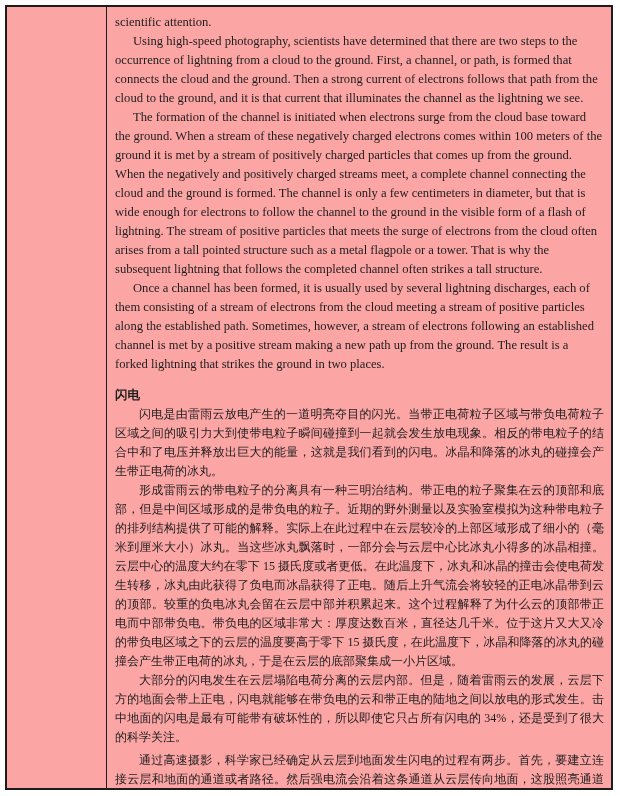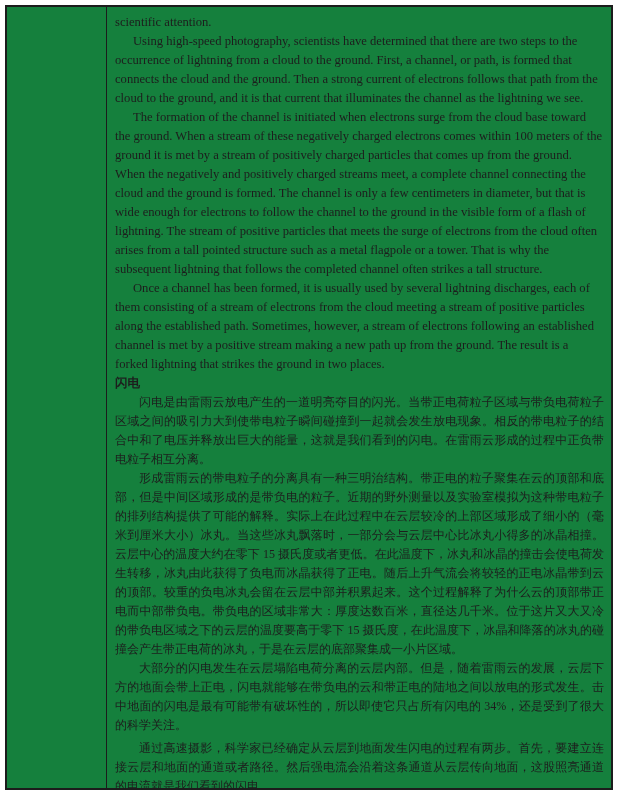--- a/index.html
+++ b/index.html
@@ -16,21 +16,21 @@
   }
   .doc-table {
     position: absolute;
     left: 5px;
     top: 5px;
     width: 608px;
     height: 785px;
     box-sizing: border-box;
     border: 2px solid #1c1c1c;
     display: flex;
-    background: #15803d;
+    background: #fca5a5;
   }
   .cell-left {
     flex: none;
     width: 100px;
     box-sizing: border-box;
     border-right: 1px solid #1c1c1c;
   }
   .cell-content {
     flex: 1;
     box-sizing: border-box;
@@ -44,21 +44,21 @@
     font-size: 12.6px;
     line-height: 19px;
     text-indent: 18px;
     text-align: left;
     color: #1d1d1d;
   }
   p.en.noind {
     text-indent: 0;
   }
   .zh-head {
-    margin: 0 0 0 0;
+    margin: 12px 0 0 0;
     font-family: "Liberation Serif", "DejaVu Serif", serif;
     font-size: 12.5px;
     line-height: 19px;
     font-weight: bold;
     color: #1d1d1d;
   }
   p.zh {
     margin: 0;
     font-family: "Liberation Serif", "DejaVu Serif", serif;
     font-size: 12px;
@@ -81,21 +81,21 @@
 
       <section>
         <p class="en noind">scientific attention.</p>
         <p class="en">Using high-speed photography, scientists have determined that there are two steps to the occurrence of lightning from a cloud to the ground. First, a channel, or path, is formed that connects the cloud and the ground. Then a strong current of electrons follows that path from the cloud to the ground, and it is that current that illuminates the channel as the lightning we see.</p>
         <p class="en">The formation of the channel is initiated when electrons surge from the cloud base toward the ground. When a stream of these negatively charged electrons comes within 100 meters of the ground it is met by a stream of positively charged particles that comes up from the ground. When the negatively and positively charged streams meet, a complete channel connecting the cloud and the ground is formed. The channel is only a few centimeters in diameter, but that is wide enough for electrons to follow the channel to the ground in the visible form of a flash of lightning. The stream of positive particles that meets the surge of electrons from the cloud often arises from a tall pointed structure such as a metal flagpole or a tower. That is why the subsequent lightning that follows the completed channel often strikes a tall structure.</p>
         <p class="en">Once a channel has been formed, it is usually used by several lightning discharges, each of them consisting of a stream of electrons from the cloud meeting a stream of positive particles along the established path. Sometimes, however, a stream of electrons following an established channel is met by a positive stream making a new path up from the ground. The result is a forked lightning that strikes the ground in two places.</p>
       </section>
 
       <section>
         <h2 class="zh-head">闪电</h2>
-        <p class="zh">闪电是由雷雨云放电产生的一道明亮夺目的闪光。当带正电荷粒子区域与带负电荷粒子区域之间的吸引力大到使带电粒子瞬间碰撞到一起就会发生放电现象。相反的带电粒子的结合中和了电压并释放出巨大的能量，这就是我们看到的闪电。在雷雨云形成的过程中正负带电粒子相互分离。</p>
+        <p class="zh">闪电是由雷雨云放电产生的一道明亮夺目的闪光。当带正电荷粒子区域与带负电荷粒子区域之间的吸引力大到使带电粒子瞬间碰撞到一起就会发生放电现象。相反的带电粒子的结合中和了电压并释放出巨大的能量，这就是我们看到的闪电。冰晶和降落的冰丸的碰撞会产生带正电荷的冰丸。</p>
         <p class="zh">形成雷雨云的带电粒子的分离具有一种三明治结构。带正电的粒子聚集在云的顶部和底部，但是中间区域形成的是带负电的粒子。近期的野外测量以及实验室模拟为这种带电粒子的排列结构提供了可能的解释。实际上在此过程中在云层较冷的上部区域形成了细小的（毫米到厘米大小）冰丸。当这些冰丸飘落时，一部分会与云层中心比冰丸小得多的冰晶相撞。云层中心的温度大约在零下 15 摄氏度或者更低。在此温度下，冰丸和冰晶的撞击会使电荷发生转移，冰丸由此获得了负电而冰晶获得了正电。随后上升气流会将较轻的正电冰晶带到云的顶部。较重的负电冰丸会留在云层中部并积累起来。这个过程解释了为什么云的顶部带正电而中部带负电。带负电的区域非常大：厚度达数百米，直径达几千米。位于这片又大又冷的带负电区域之下的云层的温度要高于零下 15 摄氏度，在此温度下，冰晶和降落的冰丸的碰撞会产生带正电荷的冰丸，于是在云层的底部聚集成一小片区域。</p>
         <p class="zh">大部分的闪电发生在云层塌陷电荷分离的云层内部。但是，随着雷雨云的发展，云层下方的地面会带上正电，闪电就能够在带负电的云和带正电的陆地之间以放电的形式发生。击中地面的闪电是最有可能带有破坏性的，所以即使它只占所有闪电的 34%，还是受到了很大的科学关注。</p>
         <p class="zh gap-sm">通过高速摄影，科学家已经确定从云层到地面发生闪电的过程有两步。首先，要建立连接云层和地面的通道或者路径。然后强电流会沿着这条通道从云层传向地面，这股照亮通道的电流就是我们看到的闪电。</p>
       </section>
 
     </div>
   </div>
 </div>
 
 </body></html>

